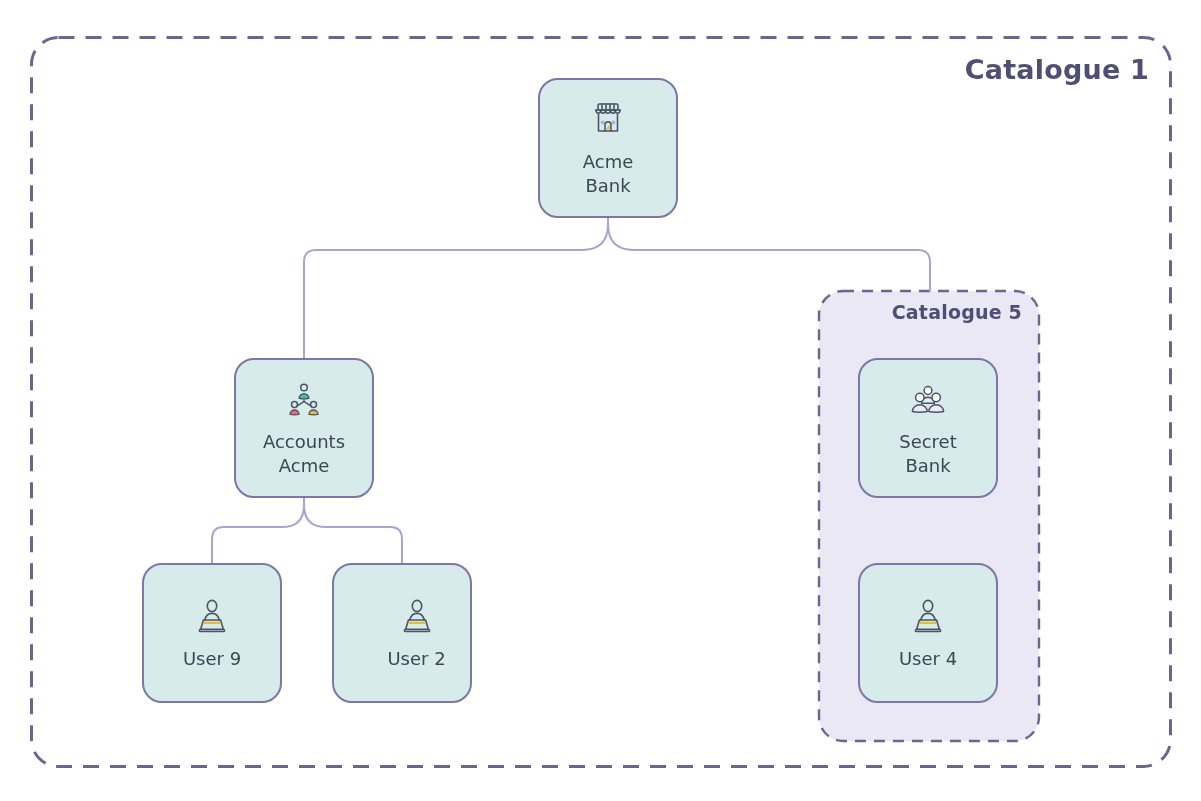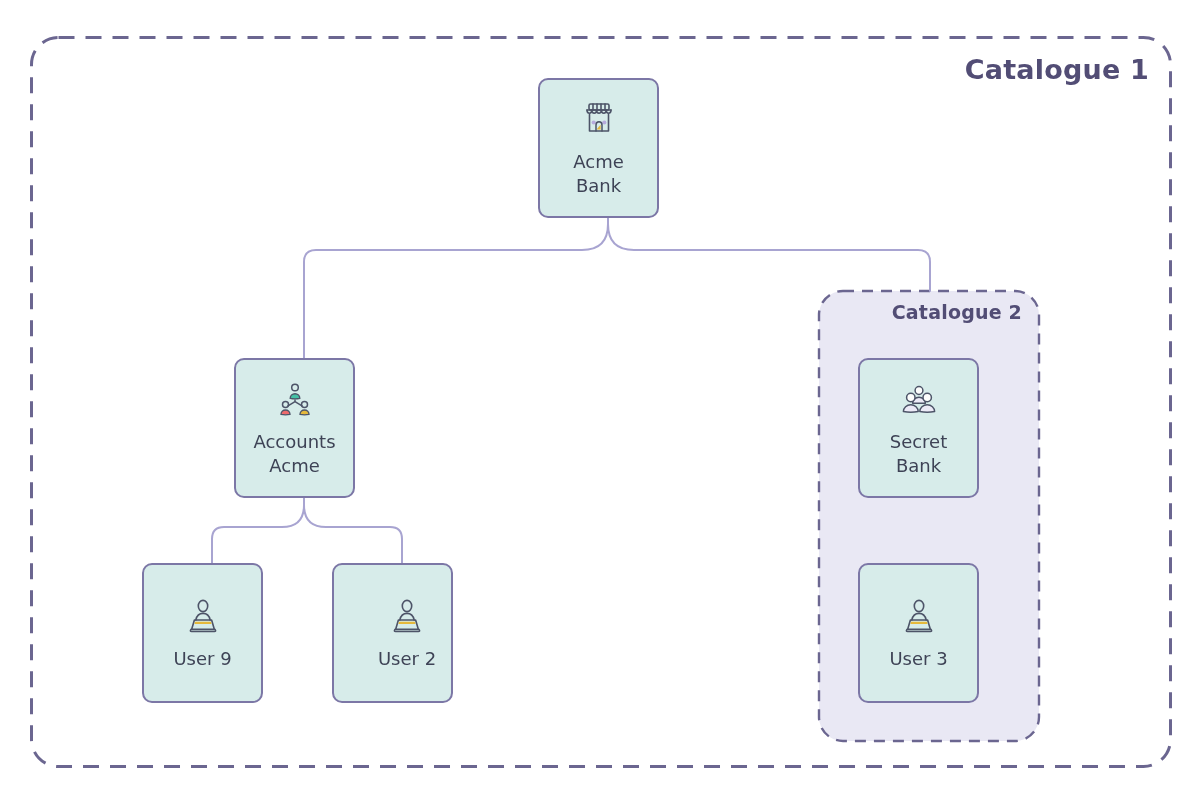--- a/index.html
+++ b/index.html
@@ -29,25 +29,25 @@
   }
   .catalogue2-label {
     top: 301px;
     left: 818px;
     width: 204px;
     text-align: right;
     font-size: 19px;
   }
   .node {
     position: absolute;
-    width: 121px;
+    width: 140px;
     height: 140px;
     background: #d7ecea;
     border: 2px solid #7c77a6;
-    border-radius: 10px;
+    border-radius: 20px;
     box-sizing: border-box;
     display: flex;
     flex-direction: column;
     align-items: center;
     justify-content: center;
     gap: 4px;
   }
   .node-label {
     font-size: 18px;
     line-height: 1.33;
@@ -77,21 +77,21 @@
     <g fill="none" stroke="#a8a4d1" stroke-width="2" stroke-linecap="round">
       <path d="M608 216 V224 Q608 250 582 250 H316 Q304 250 304 262 V358"></path>
       <path d="M608 216 V224 Q608 250 634 250 H918 Q930 250 930 262 V291"></path>
       <path d="M304 497 V505 Q304 527 282 527 H224 Q212 527 212 539 V563"></path>
       <path d="M304 497 V505 Q304 527 326 527 H390 Q402 527 402 539 V563"></path>
     </g>
   </svg>
 
   <div class="catalogue-label catalogue1-label">Catalogue 1</div>
 
-  <div class="catalogue-label catalogue2-label">Catalogue 2</div>
+  <div class="catalogue-label catalogue2-label">Catalogue 5</div>
 
   <div class="node node-acme">
     <svg class="node-icon" viewBox="0 0 48 48">
       <g fill="none" stroke="#4d5468" stroke-width="1.6" stroke-linecap="round" stroke-linejoin="round">
         <rect x="14" y="6" width="20" height="6" rx="1.5"></rect>
         <line x1="18" y1="6" x2="18" y2="12"></line>
         <line x1="22" y1="6" x2="22" y2="12"></line>
         <line x1="26" y1="6" x2="26" y2="12"></line>
         <line x1="30" y1="6" x2="30" y2="12"></line>
         <path d="M12 12 h24"></path>
@@ -167,16 +167,16 @@
   <div class="node node-user3">
     <svg class="node-icon" viewBox="0 0 48 48">
       <g fill="none" stroke="#4d5468" stroke-width="1.6" stroke-linecap="round" stroke-linejoin="round">
         <ellipse cx="24" cy="11" rx="4.7" ry="5.6"></ellipse>
         <path d="M16.8 25 q1.5 -6.6 7.2 -6.6 q5.7 0 7.2 6.6"></path>
         <path d="M15.4 25 h17.2 l2.8 9.4 H12.6 z"></path>
         <path d="M12 34.4 q-1.5 2.1 0.7 2.1 h22.6 q2.2 0 0.7 -2.1"></path>
       </g>
       <path d="M16 26.7 h16 l0.6 2.2 H15.4 z" fill="#e5b93c"></path>
     </svg>
-    <div class="node-label">User 3</div>
+    <div class="node-label">User 4</div>
   </div>
 
 </div>
 
 </body></html>

